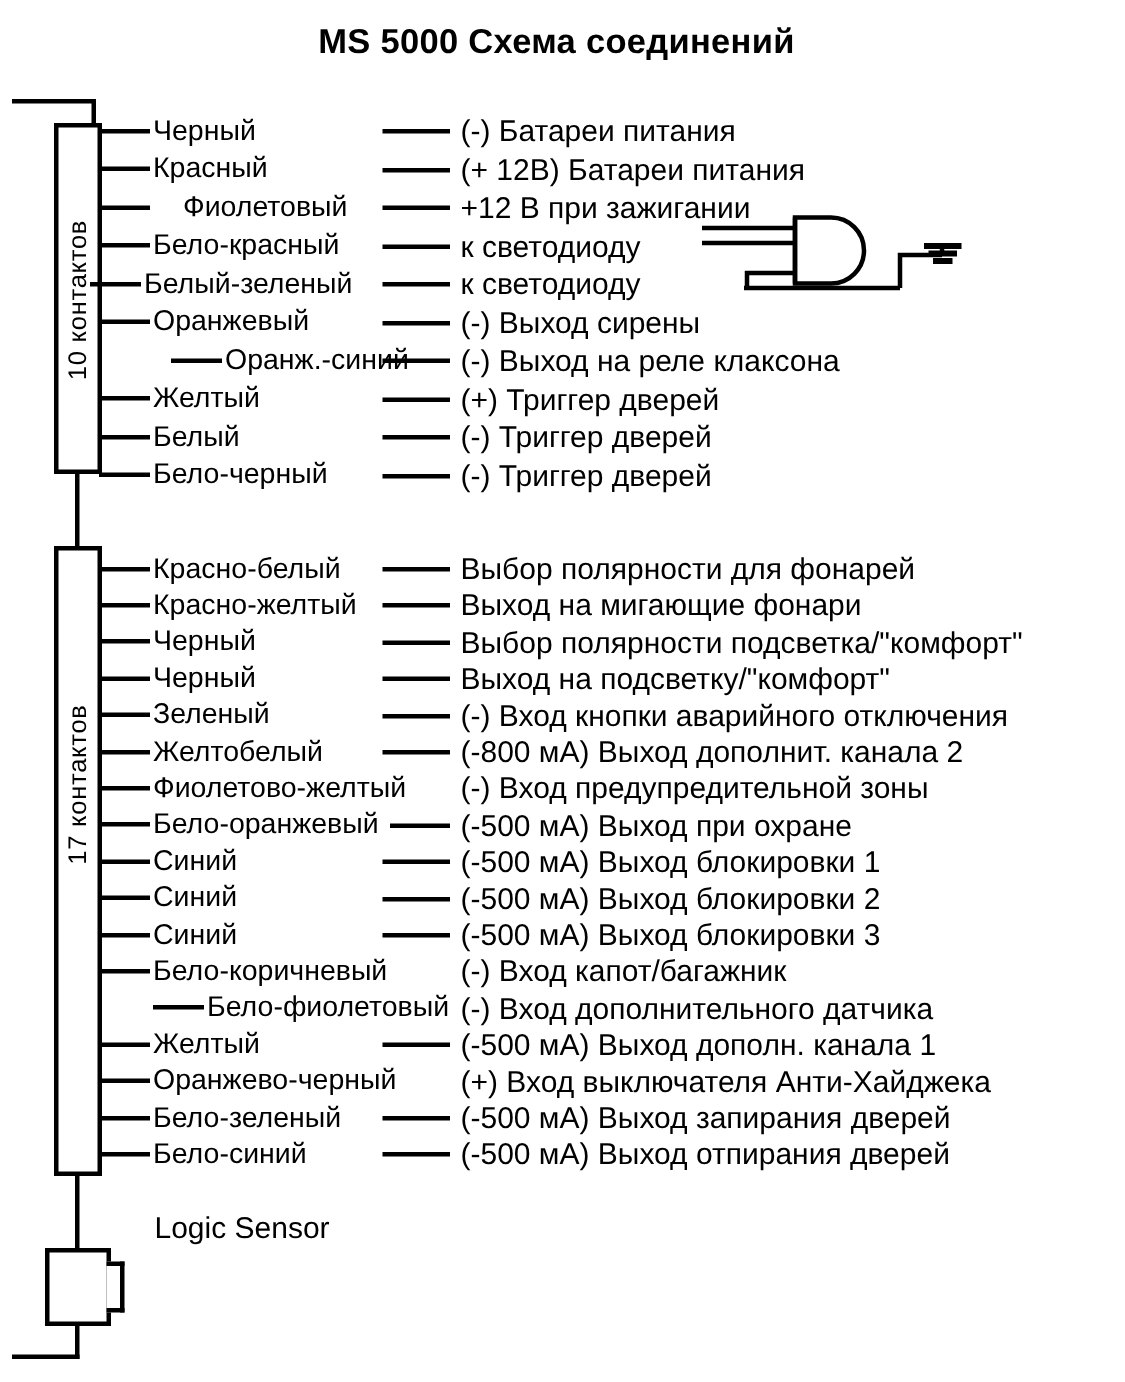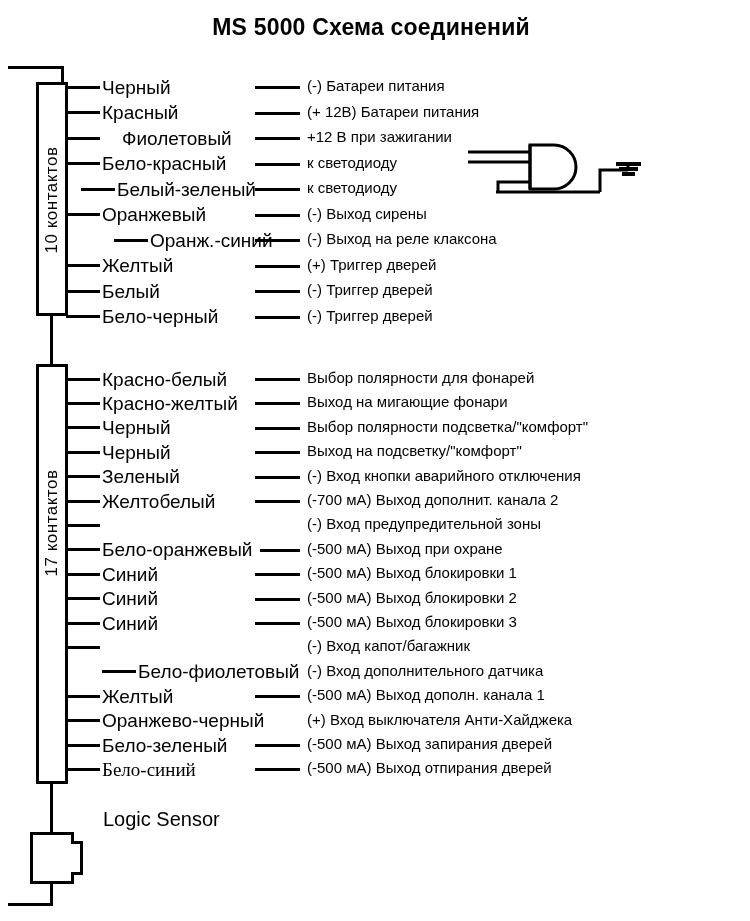--- a/index.html
+++ b/index.html
@@ -64,21 +64,21 @@
     flex: 0 0 auto;
   }
   .wire-color {
     font-size: 19px;
     line-height: 1;
     margin-left: 2px;
     flex: 0 0 auto;
   }
   .wire-desc {
     position: absolute;
-    font-size: 15px;
+    font-size: 20px;
     line-height: 1;
     white-space: nowrap;
   }
 
   
   #led-symbol { position: absolute; }
 
   
   #logic-sensor-box {
     position: absolute;
@@ -164,21 +164,21 @@
       <span class="wire-color">Фиолетовый</span>
     </div>
     <div class="hline" style="left: 255px; top: 137px; width: 45px;"></div>
     <div class="wire-desc" style="left: 307px; top: 129px;">+12 В при зажигании</div>
     <div class="pin-row" style="left: 66px; top: 150.5px;">
       <div class="pin-stub"></div>
       <span class="wire-color">Бело-красный</span>
     </div>
     <div class="hline" style="left: 255px; top: 162.5px; width: 45px;"></div>
     <div class="wire-desc" style="left: 307px; top: 154.5px;">к светодиоду</div>
-    <div class="pin-row" style="left: 81px; top: 176px;">
+    <div class="pin-row" style="left: 60px; top: 176px;">
       <div class="pin-stub"></div>
       <span class="wire-color">Белый-зеленый</span>
     </div>
     <div class="hline" style="left: 255px; top: 188px; width: 45px;"></div>
     <div class="wire-desc" style="left: 307px; top: 180px;">к светодиоду</div>
     <div class="pin-row" style="left: 66px; top: 201.5px;">
       <div class="pin-stub"></div>
       <span class="wire-color">Оранжевый</span>
     </div>
     <div class="hline" style="left: 255px; top: 213.5px; width: 45px;"></div>
@@ -235,23 +235,24 @@
       <div class="pin-stub"></div>
       <span class="wire-color">Зеленый</span>
     </div>
     <div class="hline" style="left: 255px; top: 475.6px; width: 45px;"></div>
     <div class="wire-desc" style="left: 307px; top: 467.6px;">(-) Вход кнопки аварийного отключения</div>
     <div class="pin-row" style="left: 66px; top: 488px;">
       <div class="pin-stub"></div>
       <span class="wire-color">Желтобелый</span>
     </div>
     <div class="hline" style="left: 255px; top: 500px; width: 45px;"></div>
-    <div class="wire-desc" style="left: 307px; top: 492px;">(-700 мА) Выход дополнит. канала 2</div>
+    <div class="wire-desc" style="left: 307px; top: 492px;">(-800 мА) Выход дополнит. канала 2</div>
     <div class="pin-row" style="left: 66px; top: 512.4px;">
       <div class="pin-stub"></div>
+      <span class="wire-color">Фиолетово-желтый</span>
     </div>
     <div class="wire-desc" style="left: 307px; top: 516.4px;">(-) Вход предупредительной зоны</div>
     <div class="pin-row" style="left: 66px; top: 536.8px;">
       <div class="pin-stub"></div>
       <span class="wire-color">Бело-оранжевый</span>
     </div>
     <div class="hline" style="left: 260.438px; top: 548.8px; width: 39.5625px;"></div>
     <div class="wire-desc" style="left: 307px; top: 540.8px;">(-500 мА) Выход при охране</div>
     <div class="pin-row" style="left: 66px; top: 561.2px;">
       <div class="pin-stub"></div>
@@ -266,20 +267,21 @@
     <div class="hline" style="left: 255px; top: 597.6px; width: 45px;"></div>
     <div class="wire-desc" style="left: 307px; top: 589.6px;">(-500 мА) Выход блокировки 2</div>
     <div class="pin-row" style="left: 66px; top: 610px;">
       <div class="pin-stub"></div>
       <span class="wire-color">Синий</span>
     </div>
     <div class="hline" style="left: 255px; top: 622px; width: 45px;"></div>
     <div class="wire-desc" style="left: 307px; top: 614px;">(-500 мА) Выход блокировки 3</div>
     <div class="pin-row" style="left: 66px; top: 634.4px;">
       <div class="pin-stub"></div>
+      <span class="wire-color">Бело-коричневый</span>
     </div>
     <div class="wire-desc" style="left: 307px; top: 638.4px;">(-) Вход капот/багажник</div>
     <div class="pin-row" style="left: 66px; top: 658.8px; margin-left: 36px;">
       <div class="pin-stub"></div>
       <span class="wire-color">Бело-фиолетовый</span>
     </div>
     <div class="wire-desc" style="left: 307px; top: 662.8px;">(-) Вход дополнительного датчика</div>
     <div class="pin-row" style="left: 66px; top: 683.2px;">
       <div class="pin-stub"></div>
       <span class="wire-color">Желтый</span>
@@ -290,19 +292,19 @@
       <div class="pin-stub"></div>
       <span class="wire-color">Оранжево-черный</span>
     </div>
     <div class="wire-desc" style="left: 307px; top: 711.6px;">(+) Вход выключателя Анти-Хайджека</div>
     <div class="pin-row" style="left: 66px; top: 732px;">
       <div class="pin-stub"></div>
       <span class="wire-color">Бело-зеленый</span>
     </div>
     <div class="hline" style="left: 255px; top: 744px; width: 45px;"></div>
     <div class="wire-desc" style="left: 307px; top: 736px;">(-500 мА) Выход запирания дверей</div>
-    <div class="pin-row" style="left: 66px; top: 756.4px; font-family: Liberation Serif, serif;">
+    <div class="pin-row" style="left: 66px; top: 756.4px;">
       <div class="pin-stub"></div>
       <span class="wire-color">Бело-синий</span>
     </div>
     <div class="hline" style="left: 255px; top: 768.4px; width: 45px;"></div>
     <div class="wire-desc" style="left: 307px; top: 760.4px;">(-500 мА) Выход отпирания дверей</div>
   </div>
 
 </body></html>

